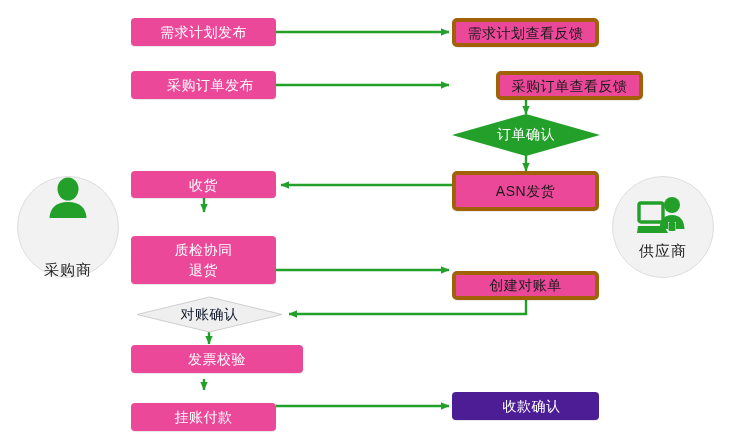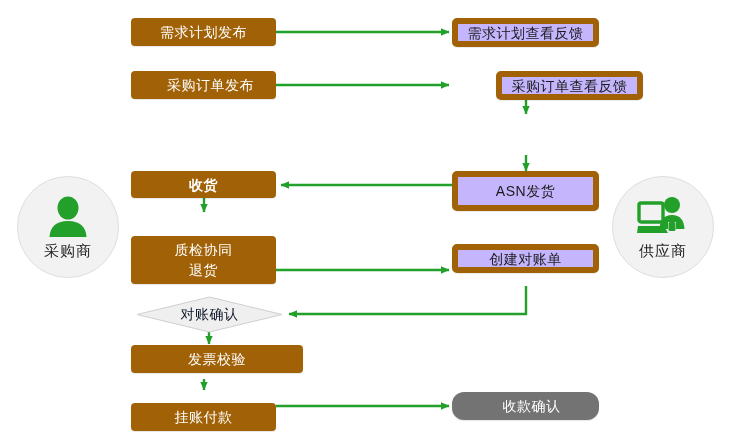--- a/index.html
+++ b/index.html
@@ -28,36 +28,36 @@
     box-sizing: border-box;
     display: flex;
     align-items: center;
     justify-content: center;
     font-size: 14px;
     line-height: 1;
     letter-spacing: 0.5px;
     white-space: nowrap;
   }
   .node-green {
-    background: #a16207;
+    background: #ec4899;
     color: #ffffff;
     border-radius: 4px;
     box-shadow: 0 1px 1px rgba(0,0,0,0.10);
   }
   .node-grey {
-    background: #c4b5fd;
+    background: #ec4899;
     color: #1a1a1a;
-    border: 6px solid #a16207;
+    border: 4px solid #a16207;
     border-radius: 5px;
     box-shadow: 0 1px 1px rgba(0,0,0,0.08);
   }
   .node-orange {
-    background: #737373;
+    background: #4c1d95;
     color: #ffffff;
-    border-radius: 12px;
+    border-radius: 4px;
     box-shadow: 0 1px 1px rgba(0,0,0,0.10);
     padding-left: 12px;
   }
   .diamond-wrap {
     position: absolute;
     display: block;
   }
   .diamond-wrap svg {
     position: absolute;
     left: 0;
@@ -135,21 +135,21 @@
       <path d="M526,286 L526,314 L289,314" marker-end="url(#arrR)"></path>
 
       <line x1="209" y1="332" x2="209" y2="344" marker-end="url(#arrR)"></line>
 
       <line x1="204" y1="379" x2="204" y2="390" marker-end="url(#arrR)"></line>
 
       <line x1="276" y1="406" x2="449" y2="406" marker-end="url(#arrR)"></line>
     </g>
   </svg>
 
-  <div class="actor" style="left:17px; top:176px;">
+  <div class="actor" style="left:17px; top:176px;justify-content:space-between;">
     <span class="actor-icon">
       <svg width="44" height="42" viewBox="0 0 44 42" xmlns="http://www.w3.org/2000/svg">
         <ellipse cx="22" cy="12" rx="10.5" ry="11.5" fill="#22a02a"></ellipse>
         <path d="M22 25 C9.5 25 4 31.5 3.5 41 L40.5 41 C40 31.5 34.5 25 22 25 Z" fill="#22a02a"></path>
       </svg>
     </span>
     <span class="actor-label">采购商</span>
   </div>
 
   <div class="actor" style="left:612px; top:176px;">
@@ -168,21 +168,21 @@
   </div>
 
   <div class="node node-green" style="left:131px; top:18px; width:145px; height:28px;">
     <span>需求计划发布</span>
   </div>
 
   <div class="node node-green" style="left:131px; top:71px; width:145px; height:28px;padding-left:14px;">
     <span>采购订单发布</span>
   </div>
 
-  <div class="node node-green" style="left:131px; top:171px; width:145px; height:27px;font-weight:bold;">
+  <div class="node node-green" style="left:131px; top:171px; width:145px; height:27px;">
     <span>收货</span>
   </div>
 
   <div class="node node-green" style="left:131px; top:212px; width:145px; height:28px;margin-top:24px;">
     <span>质检协同</span>
   </div>
 
   <div class="node node-green" style="left:131px; top:256px; width:145px; height:28px;">
     <span>退货</span>
   </div>
@@ -203,26 +203,32 @@
   </div>
 
   <div class="node node-grey" style="left:452px; top:18px; width:147px; height:29px;">
     <span>需求计划查看反馈</span>
   </div>
 
   <div class="node node-grey" style="left:452px; top:71px; width:147px; height:29px;margin-left:44px;">
     <span>采购订单查看反馈</span>
   </div>
 
+  <div class="diamond-wrap diamond-green" style="left:452px; top:114px; width:148px; height:42px;">
+    <svg width="148" height="42" viewBox="0 0 148 42" xmlns="http://www.w3.org/2000/svg">
+      <polygon points="74,0 148,21 74,42 0,21" fill="#22a02a"></polygon>
+    </svg>
+    <span class="diamond-label">订单确认</span>
+  </div>
 
   <div class="node node-grey" style="left:452px; top:171px; width:147px; height:40px;">
     <span>ASN发货</span>
   </div>
 
-  <div class="node node-grey" style="left:452px; top:244px; width:147px; height:29px;">
+  <div class="node node-grey" style="left:452px; top:271px; width:147px; height:29px;font-family:Liberation Serif, serif;">
     <span>创建对账单</span>
   </div>
 
   <div class="node node-orange" style="left:452px; top:392px; width:147px; height:28px;">
     <span>收款确认</span>
   </div>
 
 </div>
 
 </body></html>

